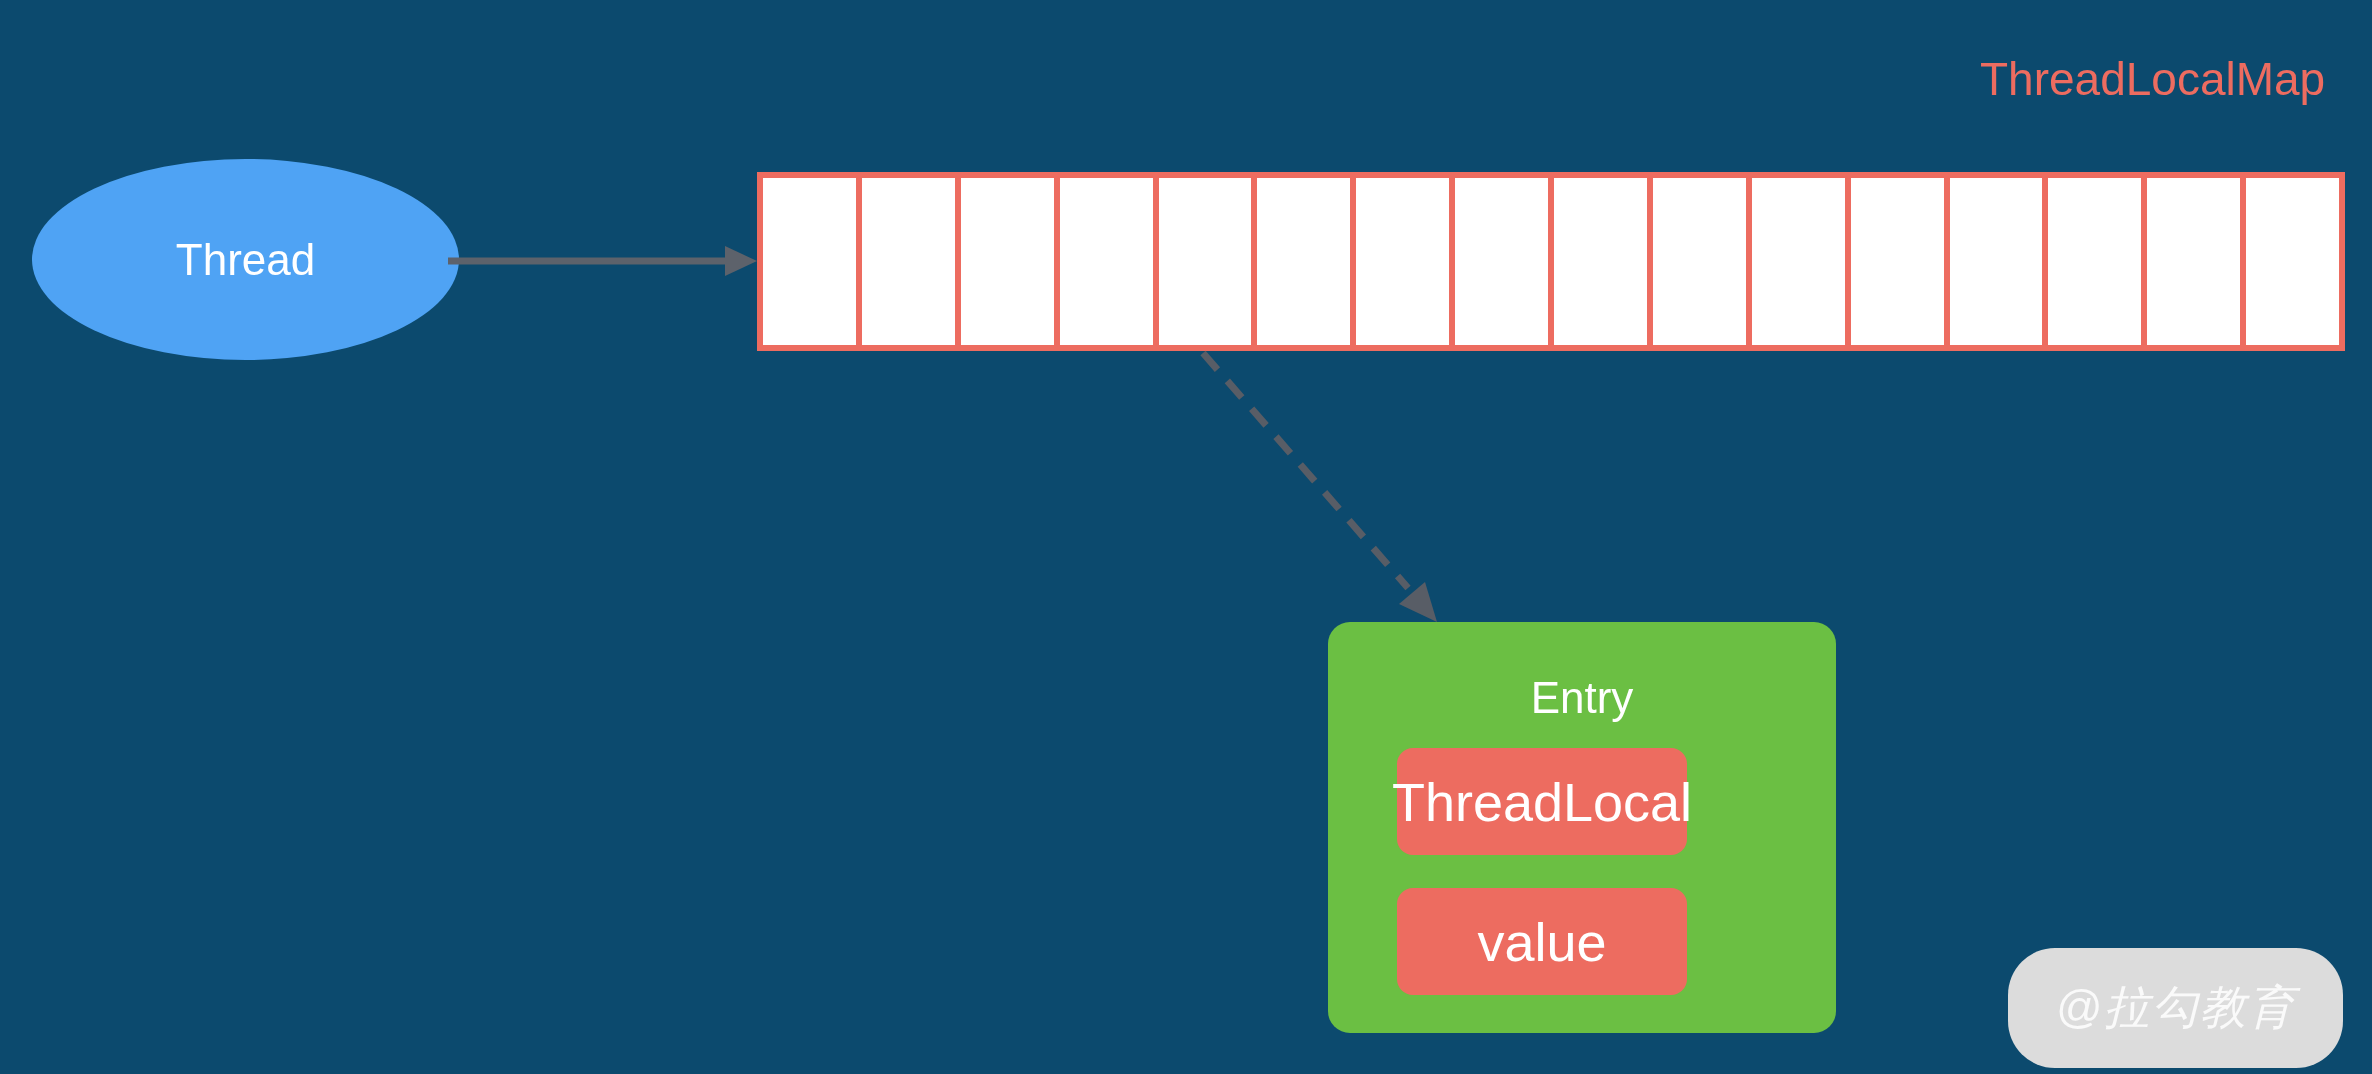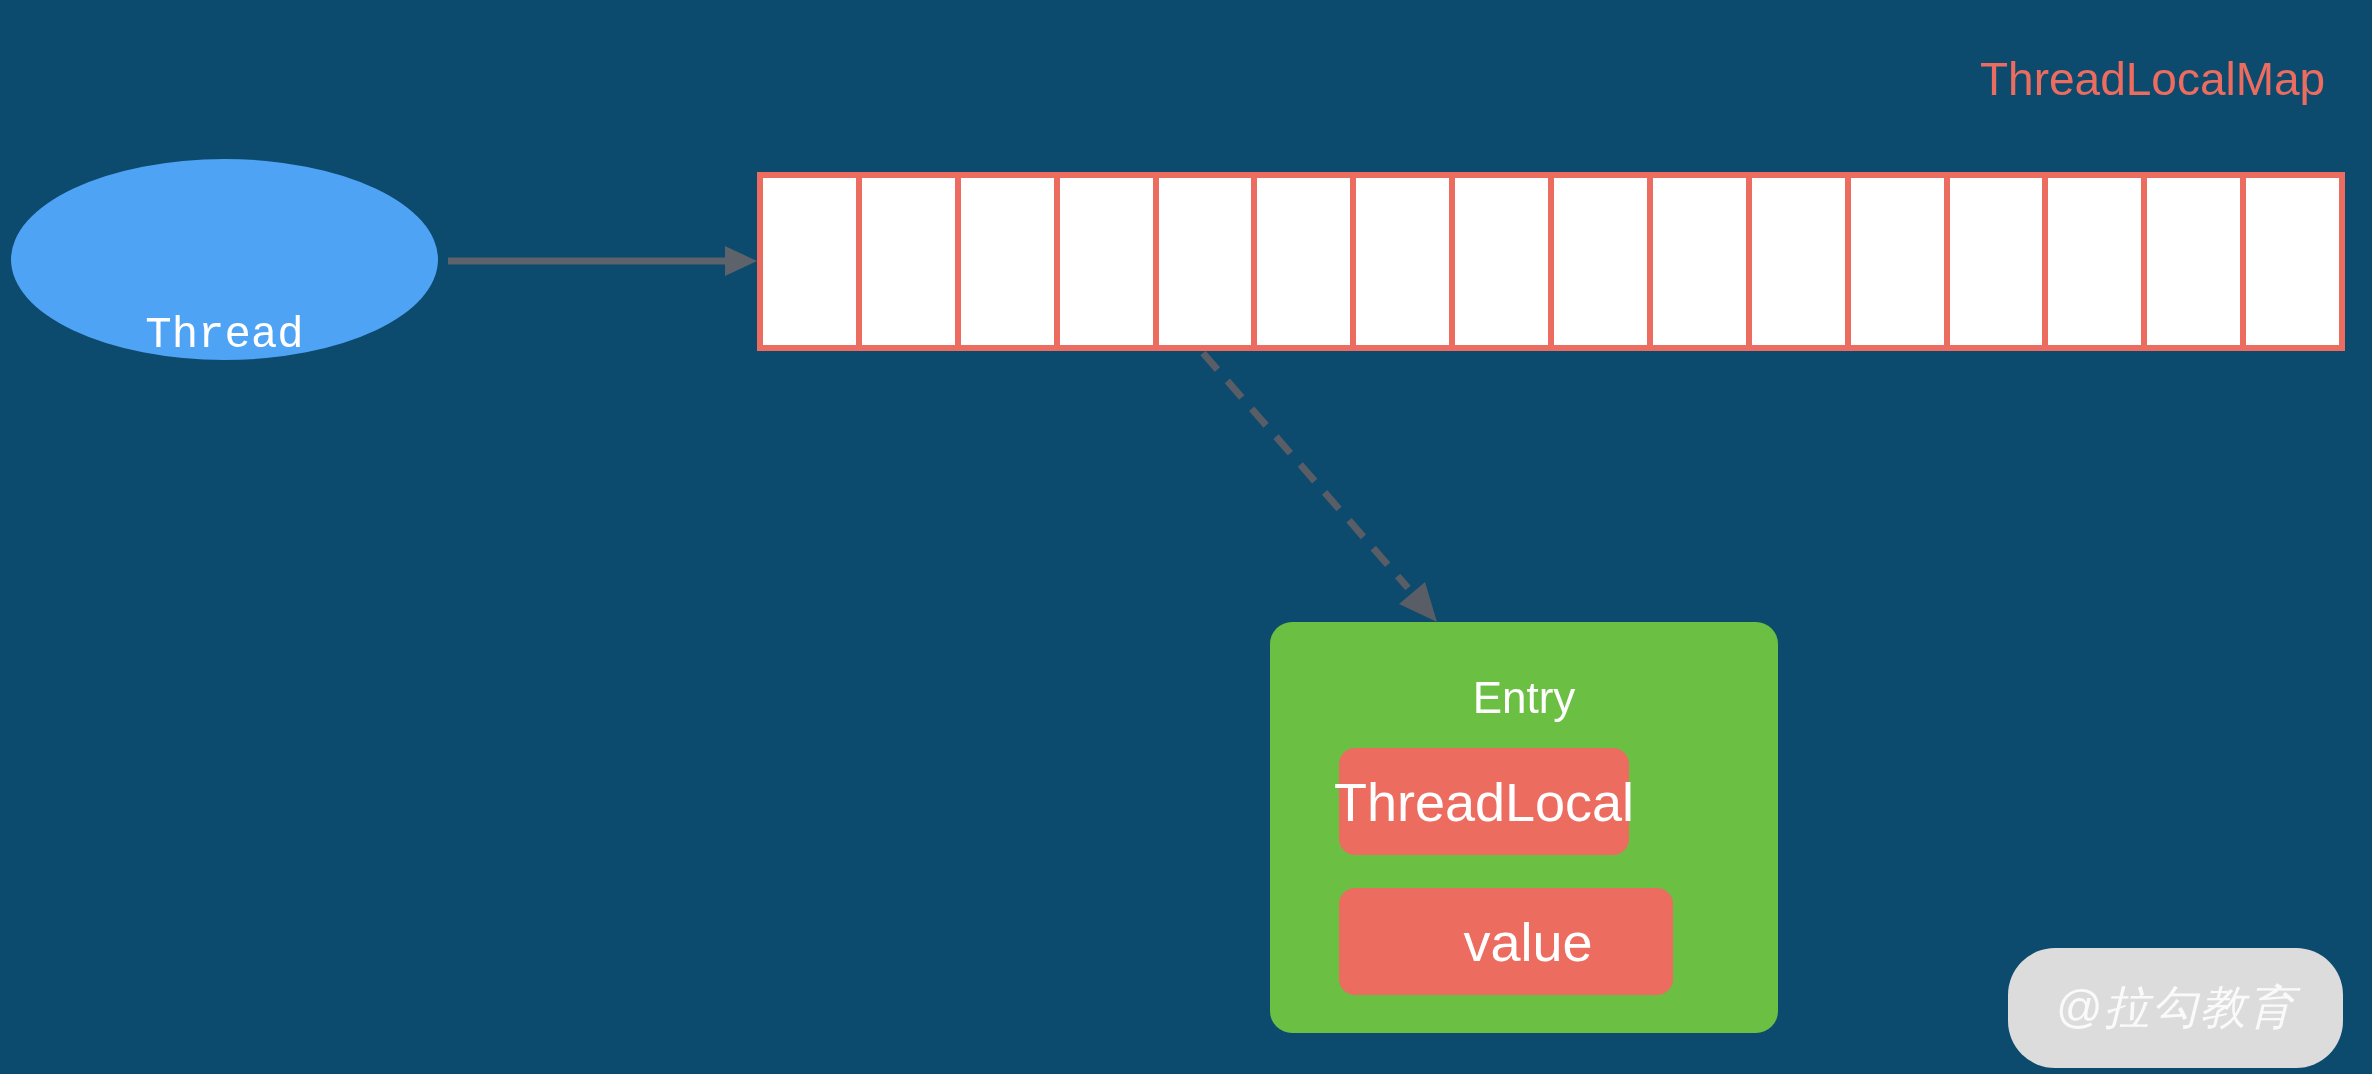--- a/index.html
+++ b/index.html
@@ -25,30 +25,29 @@
     font-size: 46px;
     line-height: 54px;
     text-align: center;
     color: var(--salmon);
     white-space: nowrap;
   }
 
   
   .ellipse {
     position: absolute;
-    left: 11px;
+    left: 32px;
     top: 159px;
     width: 427px;
     height: 201px;
     border-radius: 50%;
     background: var(--blue);
     display: flex;
-    align-items: flex-end;
+    align-items: center;
     justify-content: center;
-    font-family: Liberation Mono, monospace;
   }
   .ellipse span {
     color: #ffffff;
     font-size: 44px;
   }
 
   
   .array {
     position: absolute;
     left: 757px;
@@ -75,21 +74,21 @@
     left: 0;
     top: 0;
     width: 2372px;
     height: 1074px;
     pointer-events: none;
   }
 
   
   .entry {
     position: absolute;
-    left: 1270px;
+    left: 1328px;
     top: 622px;
     width: 508px;
     height: 411px;
     border-radius: 22px;
     background: var(--green);
   }
   .entry-title {
     position: absolute;
     left: 0;
     top: 52px;
@@ -108,21 +107,21 @@
     background: var(--salmon);
     display: flex;
     align-items: center;
     justify-content: center;
   }
   .chip span {
     color: #ffffff;
     font-size: 54px;
   }
   .chip.chip-threadlocal { top: 126px; }
-  .chip.chip-value       { top: 266px; padding-left: 44px; }
+  .chip.chip-value       { top: 266px; }
 
   
   .watermark {
     position: absolute;
     left: 2008px;
     top: 948px;
     width: 335px;
     height: 120px;
     border-radius: 47px;
     background: var(--watermark_bg);

